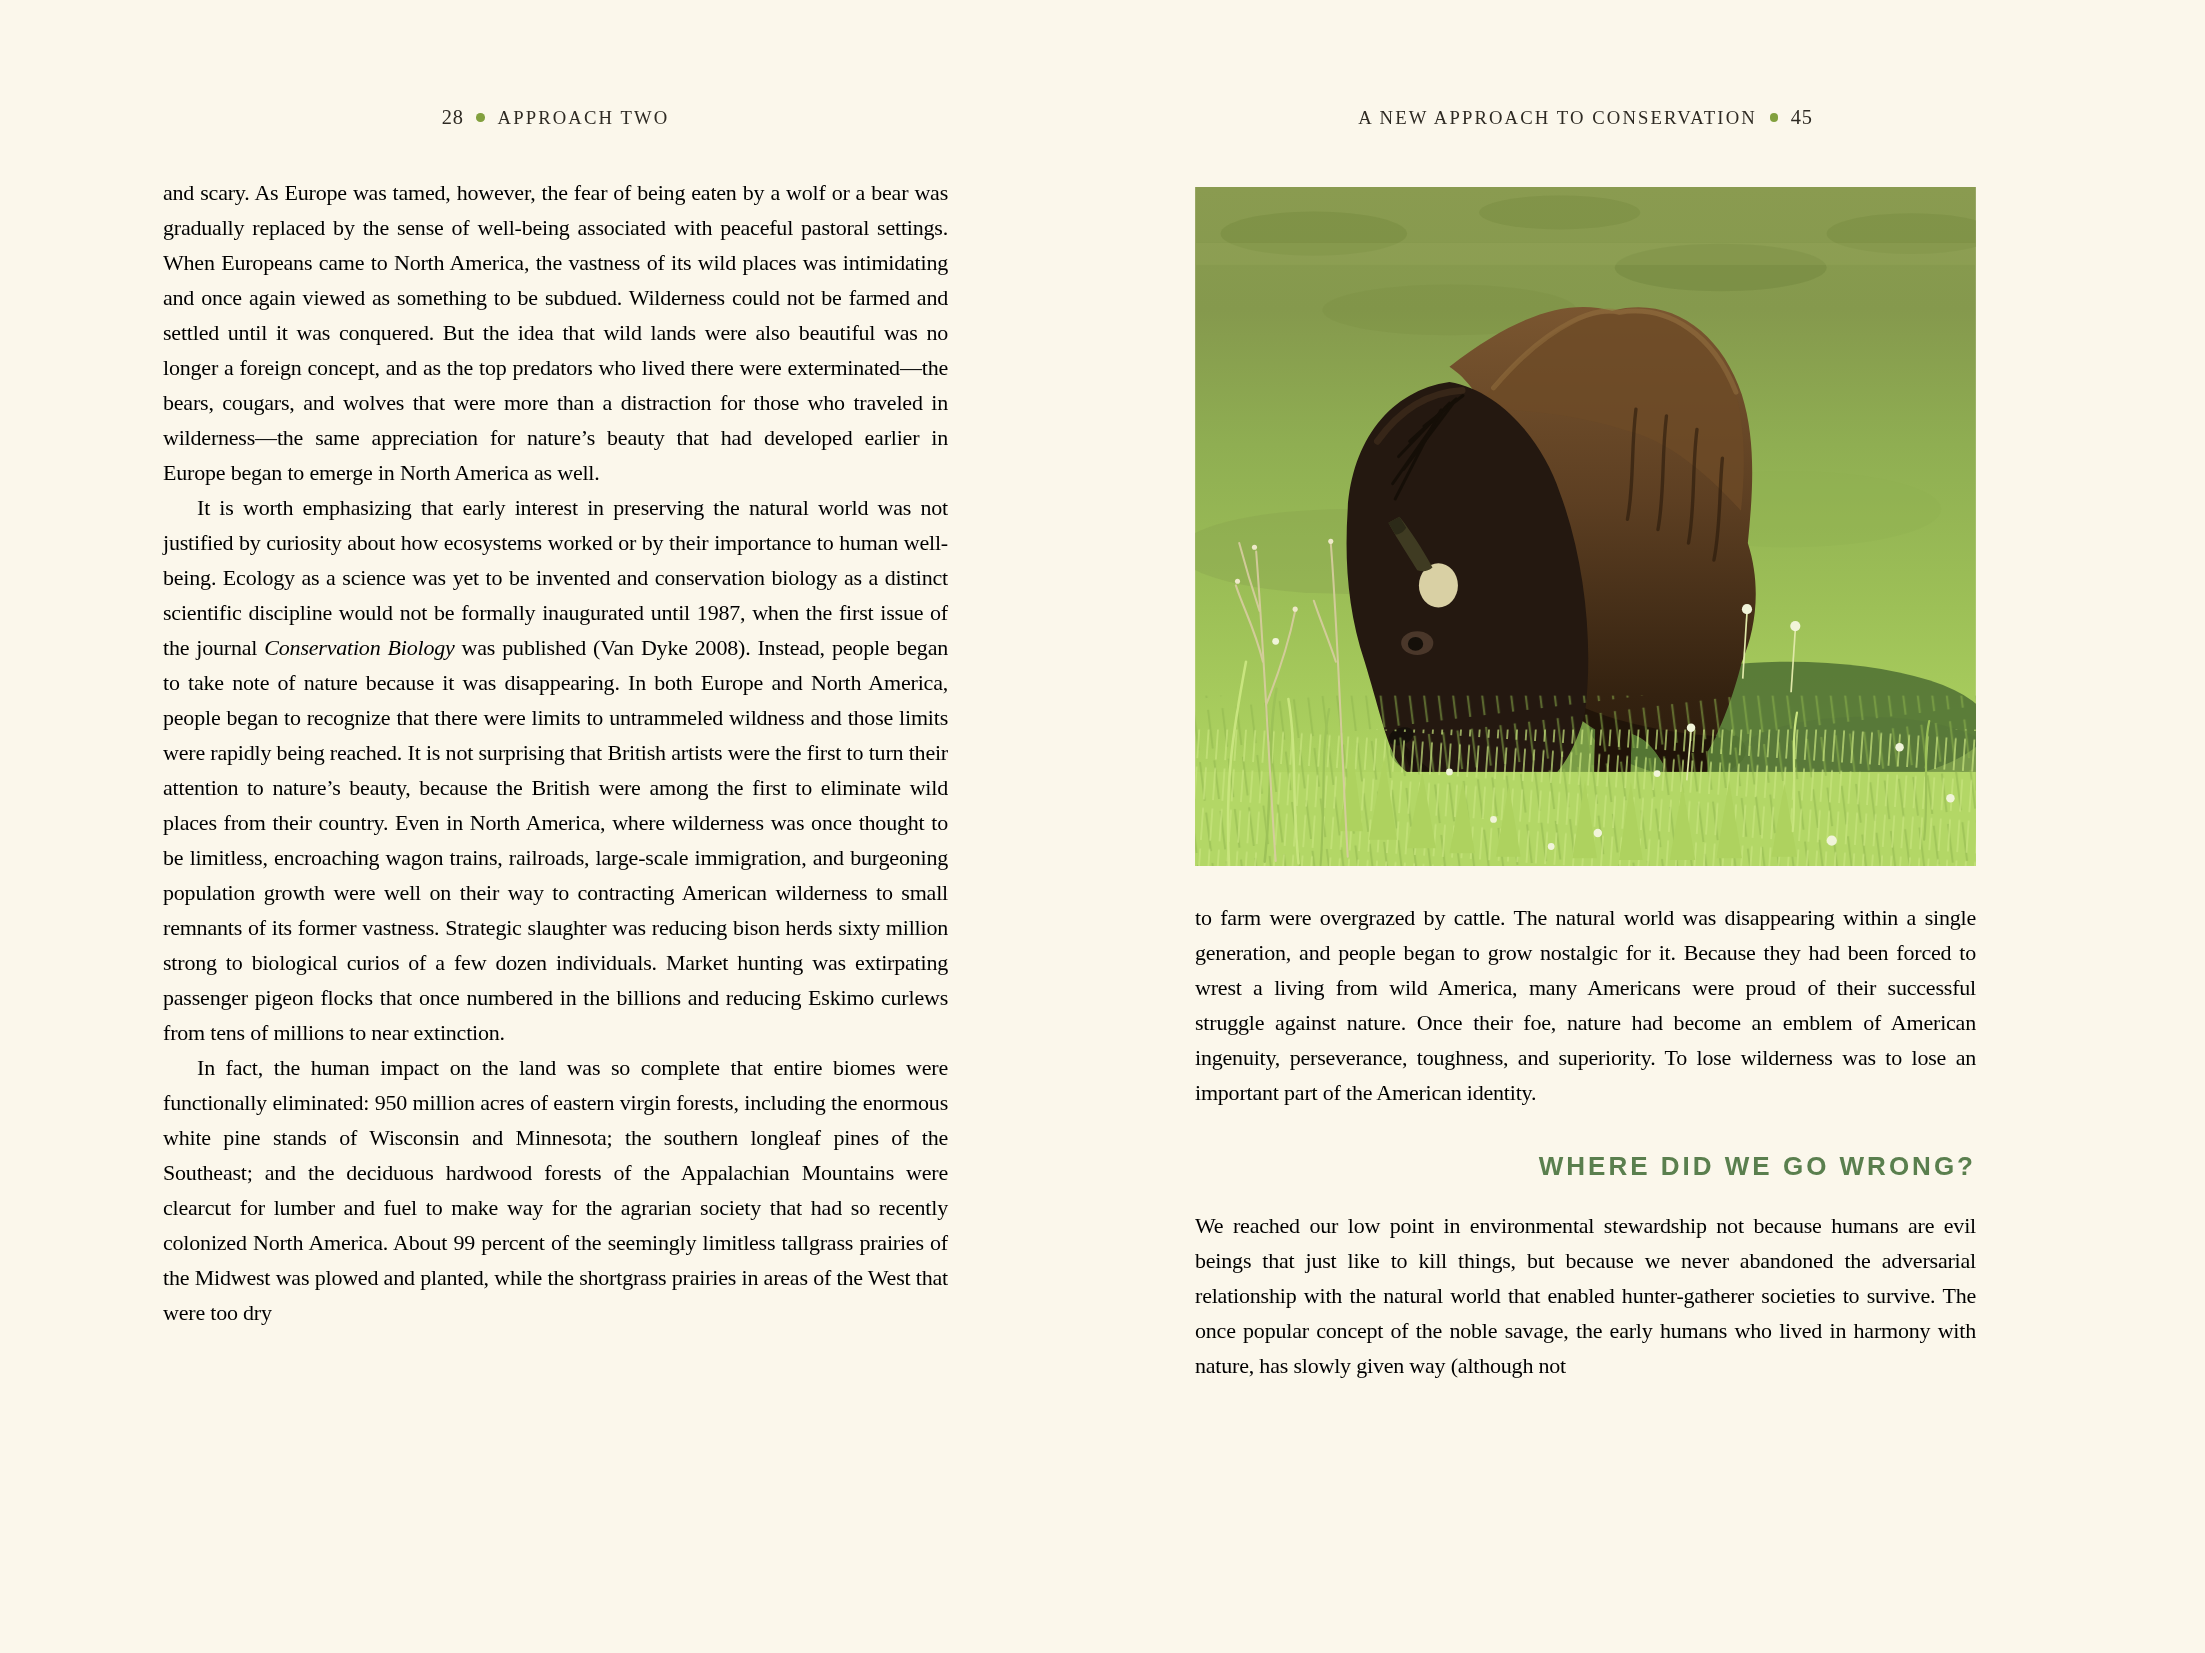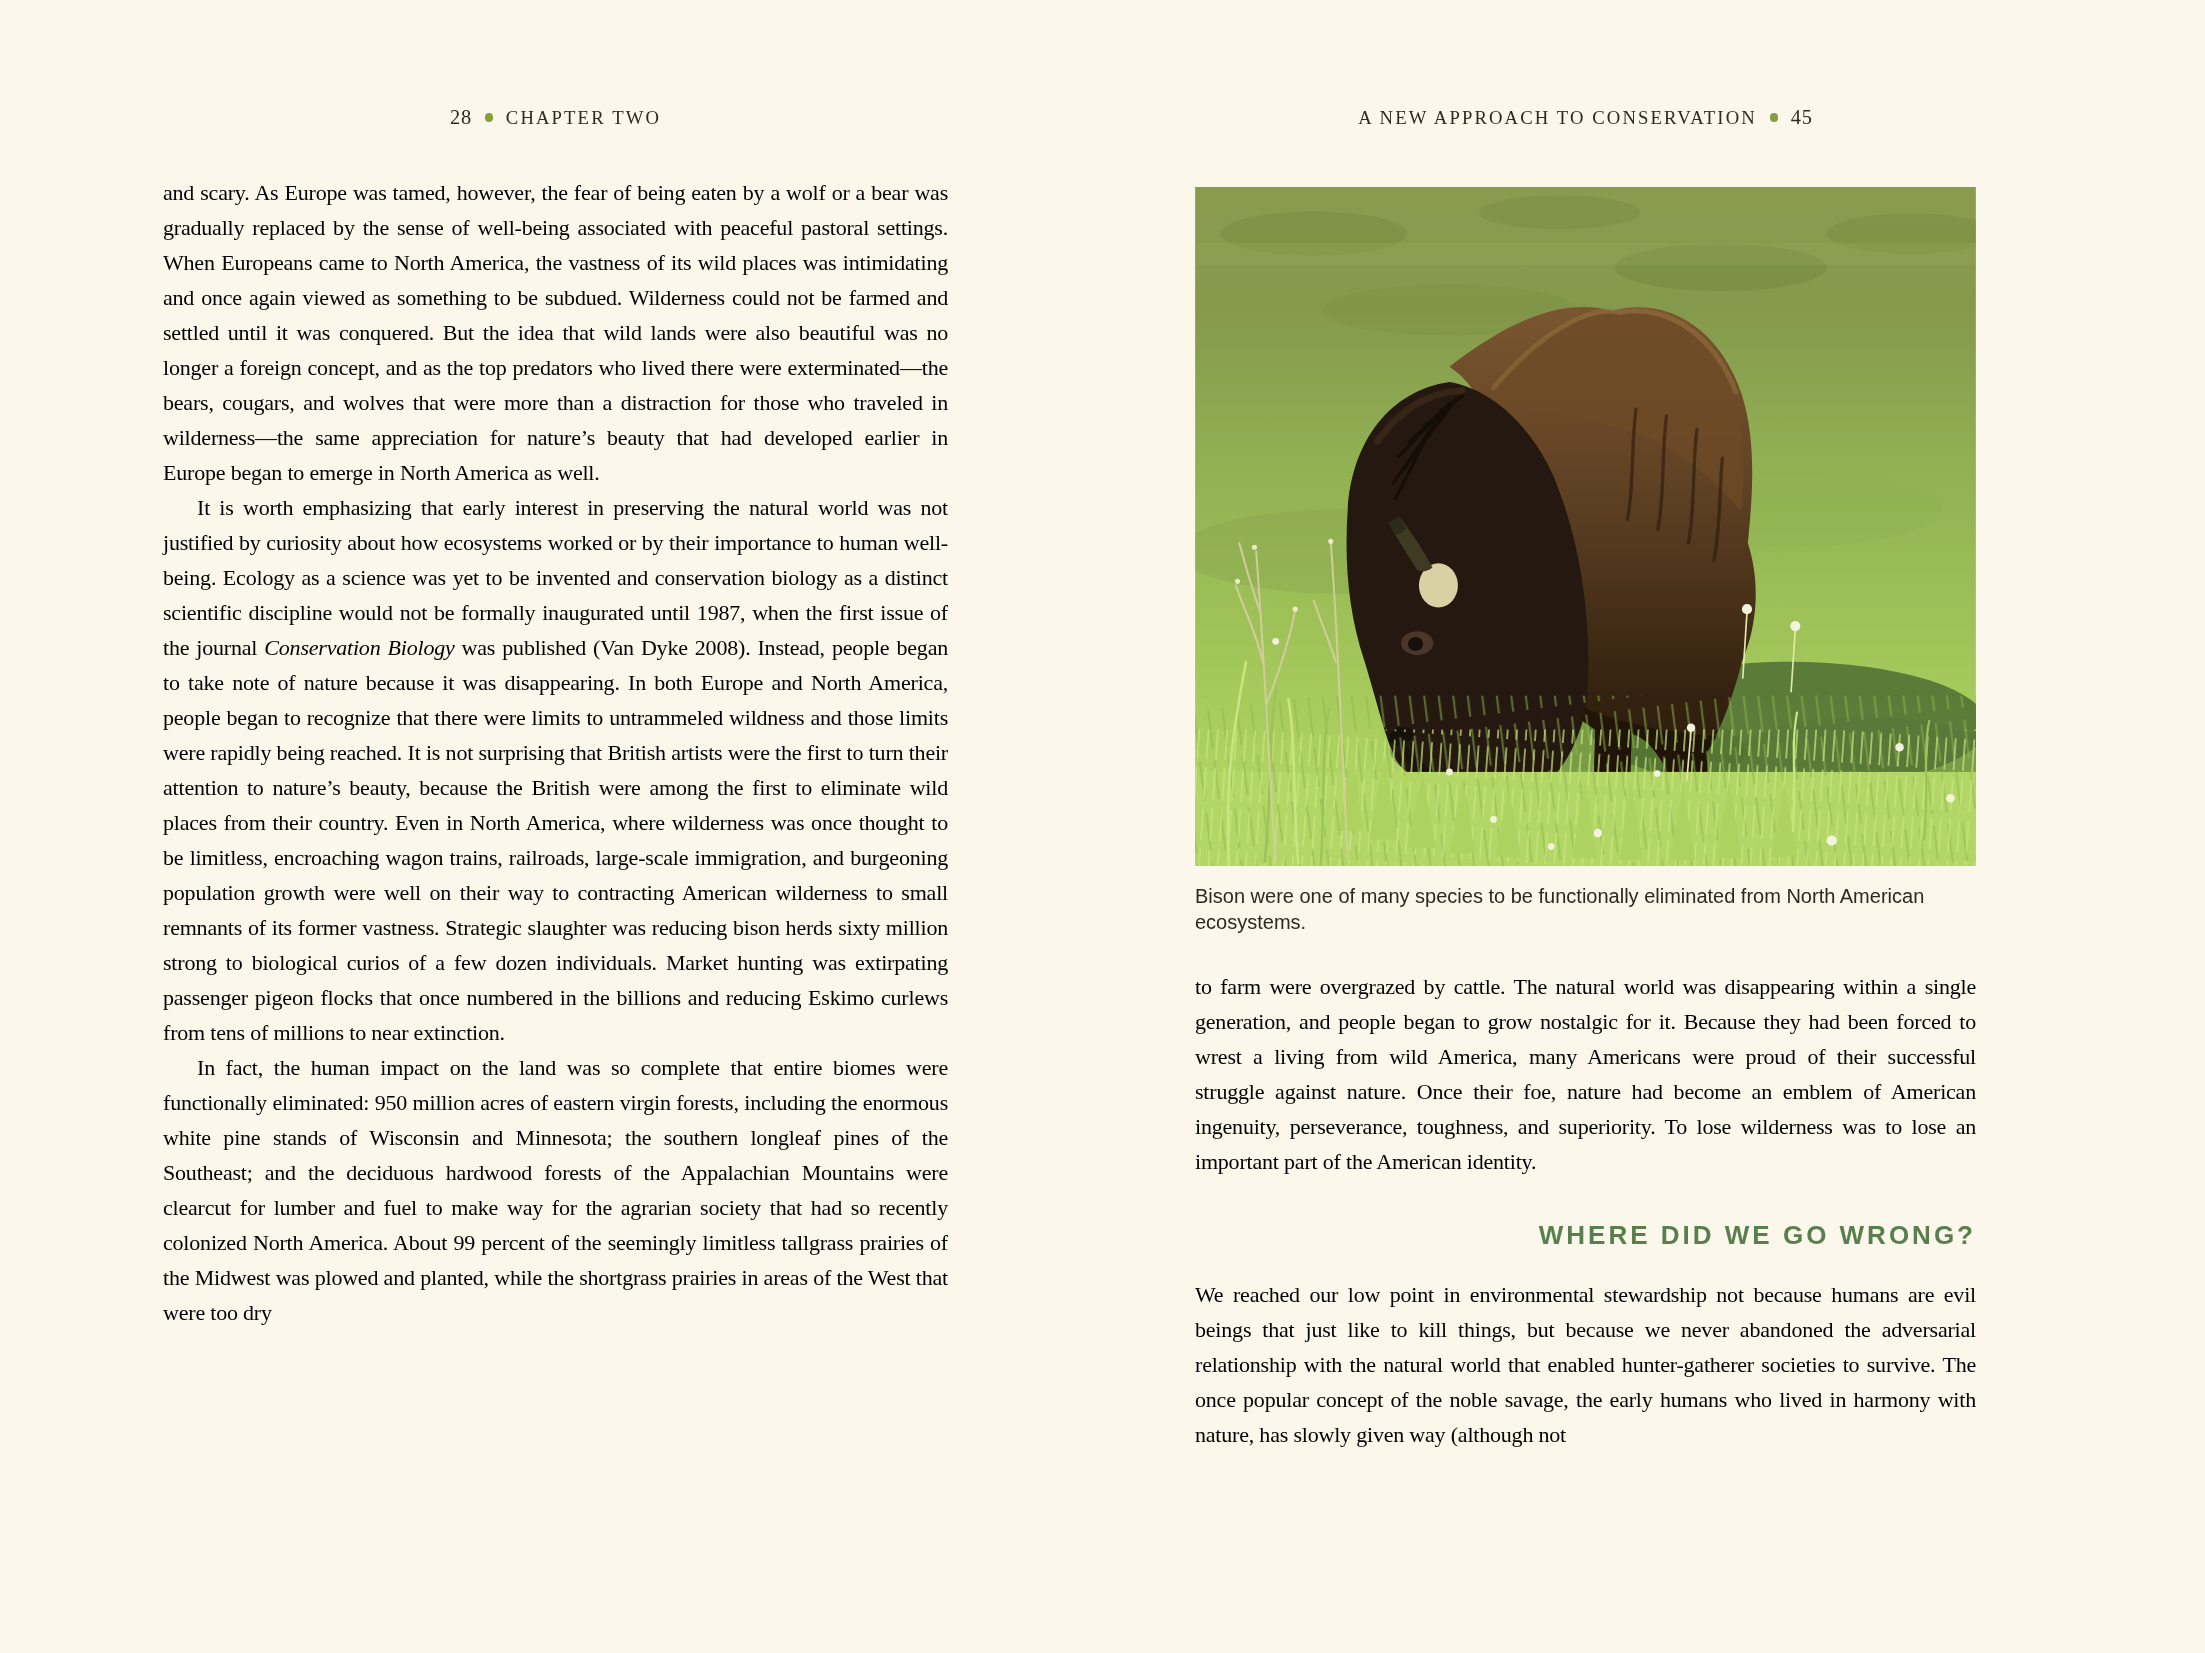--- a/index.html
+++ b/index.html
@@ -36,21 +36,21 @@
 </style>
 </head>
 <body>
 
 <div class="spread">
 
   <div class="page-left">
     <div class="running-head">
       <span class="folio">28</span>
       <span class="sep-dot"></span>
-      <span class="head-title">CHAPTER TWO</span>
+      <span class="head-title">APPROACH TWO</span>
     </div>
     <div class="text-col">
         <p class="body-para"><span>and scary. As Europe was tamed, however, the fear of being eaten by a wolf or a bear was gradually replaced by the sense of well-being associated with peaceful pastoral settings. When Europeans came to North America, the vastness of its wild places was intimidating and once again viewed as something to be subdued. Wilderness could not be farmed and settled until it was conquered. But the idea that wild lands were also beautiful was no longer a foreign concept, and as the top predators who lived there were exterminated—the bears, cougars, and wolves that were more than a distraction for those who traveled in wilderness—the same appreciation for nature’s beauty that had developed earlier in Europe began to emerge in North America as well.</span></p>
         <p class="body-para indented"><span>It is worth emphasizing that early interest in preserving the natural world was not justified by curiosity about how ecosystems worked or by their importance to human well-being. Ecology as a science was yet to be invented and conservation biology as a distinct scientific discipline would not be formally inaugurated until 1987, when the first issue of the journal </span><em>Conservation Biology</em><span> was published (Van Dyke 2008). Instead, people began to take note of nature because it was disappearing. In both Europe and North America, people began to recognize that there were limits to untrammeled wildness and those limits were rapidly being reached. It is not surprising that British artists were the first to turn their attention to nature’s beauty, because the British were among the first to eliminate wild places from their country. Even in North America, where wilderness was once thought to be limitless, encroaching wagon trains, railroads, large-scale immigration, and burgeoning population growth were well on their way to contracting American wilderness to small remnants of its former vastness. Strategic slaughter was reducing bison herds sixty million strong to biological curios of a few dozen individuals. Market hunting was extirpating passenger pigeon flocks that once numbered in the billions and reducing Eskimo curlews from tens of millions to near extinction.</span></p>
         <p class="body-para indented"><span>In fact, the human impact on the land was so complete that entire biomes were functionally eliminated: 950 million acres of eastern virgin forests, including the enormous white pine stands of Wisconsin and Minnesota; the southern longleaf pines of the Southeast; and the deciduous hardwood forests of the Appalachian Mountains were clearcut for lumber and fuel to make way for the agrarian society that had so recently colonized North America. About 99 percent of the seemingly limitless tallgrass prairies of the Midwest was plowed and planted, while the shortgrass prairies in areas of the West that were too dry</span></p>
       </div>
   </div>
 
   <div class="page-right">
     <div class="running-head">
@@ -215,21 +215,20 @@
         <circle cx="751" cy="771" r="6"></circle>
         <circle cx="300" cy="690" r="4"></circle>
         <circle cx="352" cy="746" r="4"></circle>
         <circle cx="95" cy="536" r="4"></circle>
         <circle cx="475" cy="762" r="5"></circle>
         <circle cx="545" cy="692" r="4"></circle>
         <circle cx="420" cy="778" r="4"></circle>
       </g>
     </svg>
 
-    <div class="caption">Bison were one of many species to be functionally eliminated from North American ecosystems.</div>
 
     <div class="rp-body">
         <p class="body-para"><span>to farm were overgrazed by cattle. The natural world was disappearing within a single generation, and people began to grow nostalgic for it. Because they had been forced to wrest a living from wild America, many Americans were proud of their successful struggle against nature. Once their foe, nature had become an emblem of American ingenuity, perseverance, toughness, and superiority. To lose wilderness was to lose an important part of the American identity.</span></p>
       </div>
 
     <div class="section-heading">WHERE DID WE GO WRONG?</div>
 
     <div>
         <p class="body-para"><span>We reached our low point in environmental stewardship not because humans are evil beings that just like to kill things, but because we never abandoned the adversarial relationship with the natural world that enabled hunter-gatherer societies to survive. The once popular concept of the noble savage, the early humans who lived in harmony with nature, has slowly given way (although not</span></p>
       </div>

